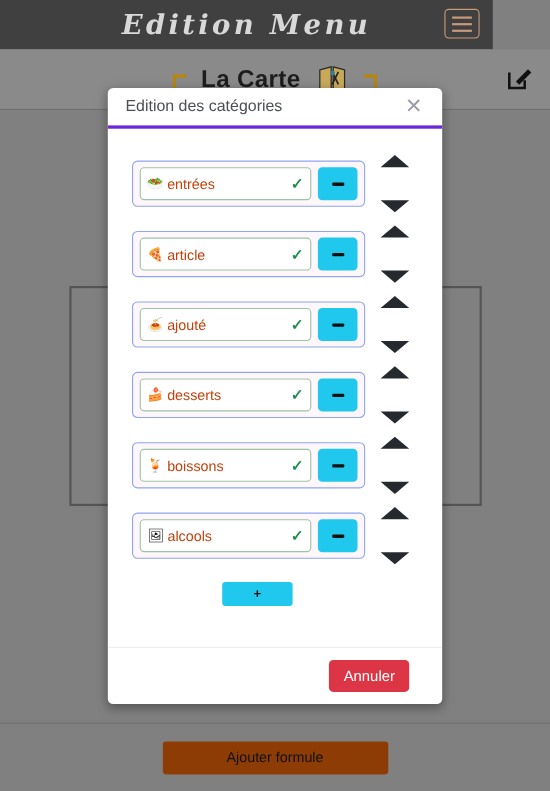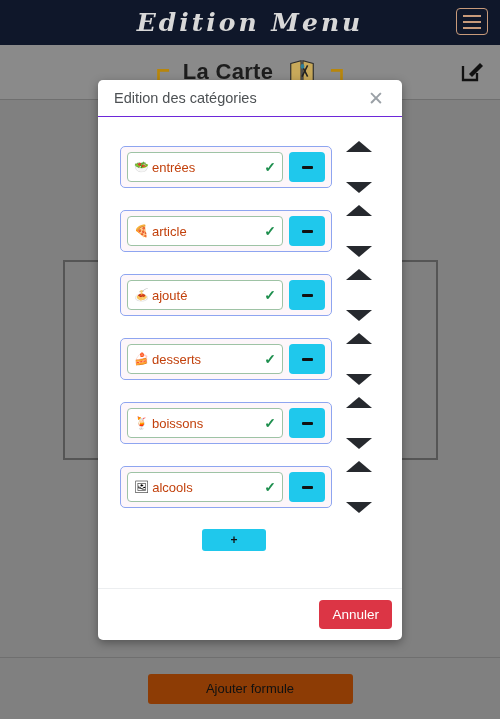--- a/index.html
+++ b/index.html
@@ -17,22 +17,22 @@
     width: 500px;
     height: 719px;
     background: #808080;
     overflow: hidden;
   }
 
   
   .topbar {
     position: absolute;
     top: 0; left: 0;
-    width: 500px; height: 45px;
-    background: #0f172a;
+    width: 448px; height: 45px;
+    background: #404040;
     display: flex;
     align-items: center;
     justify-content: center;
     text-align: center;
   }
   .topbar-title {
     font-family: "DejaVu Serif", serif;
     font-style: italic;
     font-weight: bold;
     font-size: 25px;
@@ -170,21 +170,21 @@
     background: #ffffff;
     border-radius: 5px;
     box-shadow: 0 3px 10px rgba(0,0,0,0.35);
     display: flex;
     flex-direction: column;
     overflow: hidden;
   }
   .modal-header {
     height: 37px;
     flex: 0 0 37px;
-    border-bottom: 1px solid #6d28d9;
+    border-bottom: 3px solid #6d28d9;
     display: flex;
     align-items: center;
     padding: 0 16px;
     justify-content: space-between;
   }
   .modal-title {
     font-size: 14.5px;
     color: #4d5154;
     font-family: "Liberation Sans", sans-serif;
   }
@@ -309,21 +309,21 @@
     text-align: center;
   }
 
   .modal-footer {
     flex: 0 0 52px;
     border-top: 1px solid #eceef0;
     display: flex;
     align-items: center;
     justify-content: flex-end;
     gap: 8px;
-    padding: 0 10px;
+    padding: 0 30px;
   }
   .btn {
     border: none;
     border-radius: 4px;
     color: #fff;
     font-size: 13.5px;
     padding: 7px 13px;
     cursor: pointer;
     font-family: "Liberation Sans", sans-serif;
   }

